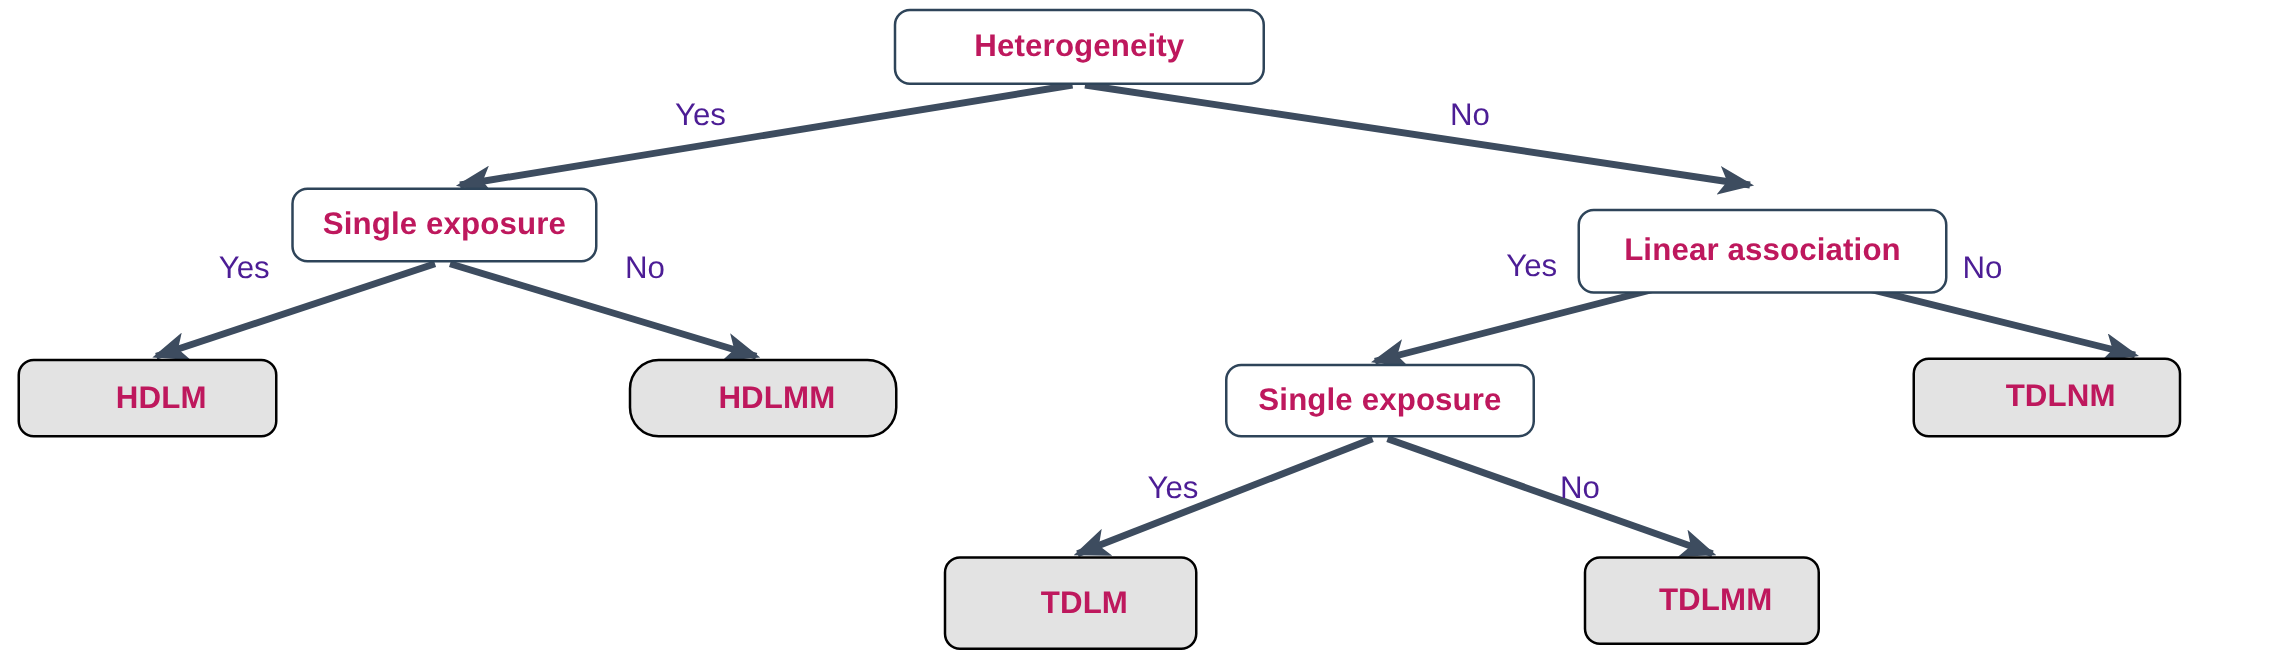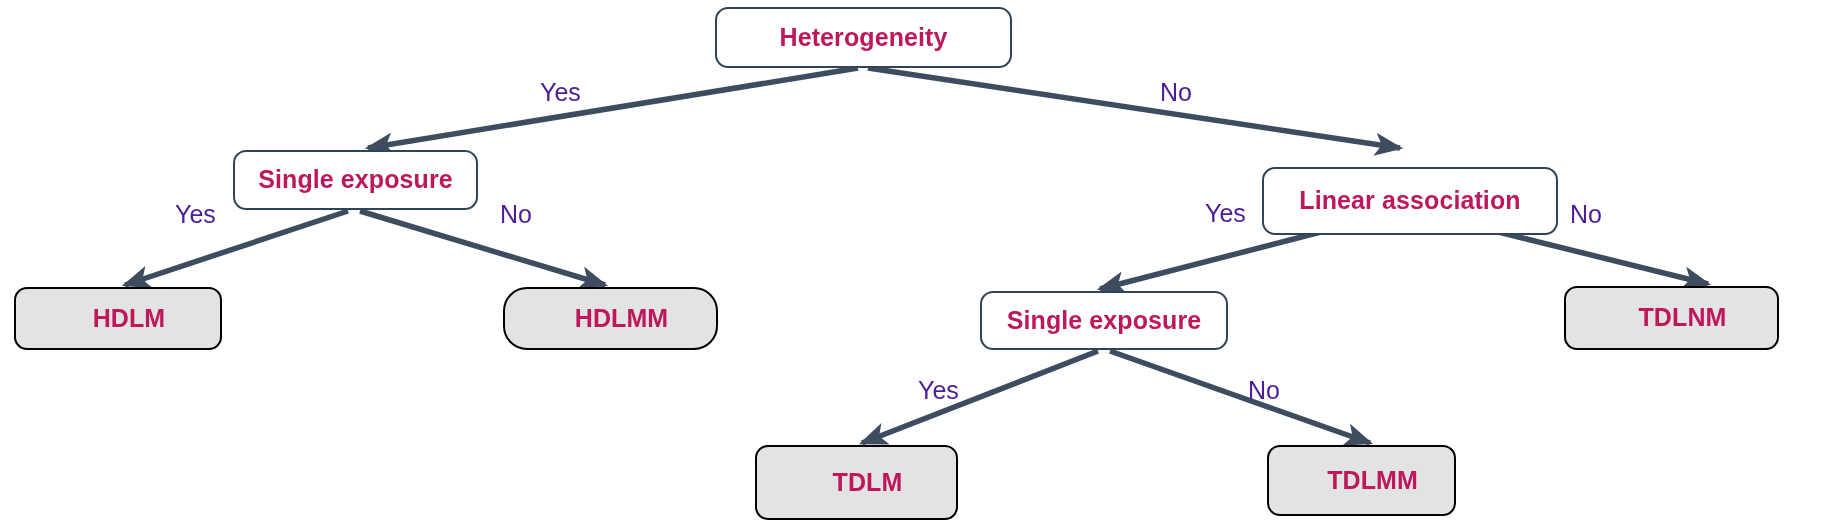--- a/index.html
+++ b/index.html
@@ -79,21 +79,21 @@
       </g>
   </svg>
 
   <div id="node-layer">
       <div class="node decision" style="left: 715px; top: 7px; width: 297px; height: 61px;">Heterogeneity</div>
       <div class="node decision" style="left: 233px; top: 150px; width: 245px; height: 60px;">Single exposure</div>
       <div class="node decision" style="left: 1262px; top: 150px; width: 296px; height: 68px; margin-top: 17px;">Linear association</div>
       <div class="node terminal" style="left: 14px; top: 287px; width: 208px; height: 63px;">HDLM</div>
       <div class="node terminal" style="left: 503px; top: 287px; width: 215px; height: 63px; border-radius: 24px;">HDLMM</div>
       <div class="node decision" style="left: 980px; top: 291px; width: 248px; height: 59px;">Single exposure</div>
-      <div class="node terminal" style="left: 1564px; top: 286px; width: 215px; height: 64px;">TDLNM</div>
+      <div class="node terminal" style="left: 1530px; top: 286px; width: 215px; height: 64px;">TDLNM</div>
       <div class="node terminal" style="left: 755px; top: 445px; width: 203px; height: 75px;">TDLM</div>
       <div class="node terminal" style="left: 1267px; top: 445px; width: 189px; height: 71px;">TDLMM</div>
     </div>
   <div id="label-layer">
       <div class="edge-label" style="left: 540px; top: 80px;">Yes</div>
       <div class="edge-label" style="left: 1160px; top: 80px;">No</div>
       <div class="edge-label" style="left: 175px; top: 202px;">Yes</div>
       <div class="edge-label" style="left: 500px; top: 202px;">No</div>
       <div class="edge-label" style="left: 1205px; top: 201px;">Yes</div>
       <div class="edge-label" style="left: 1570px; top: 202px;">No</div>

